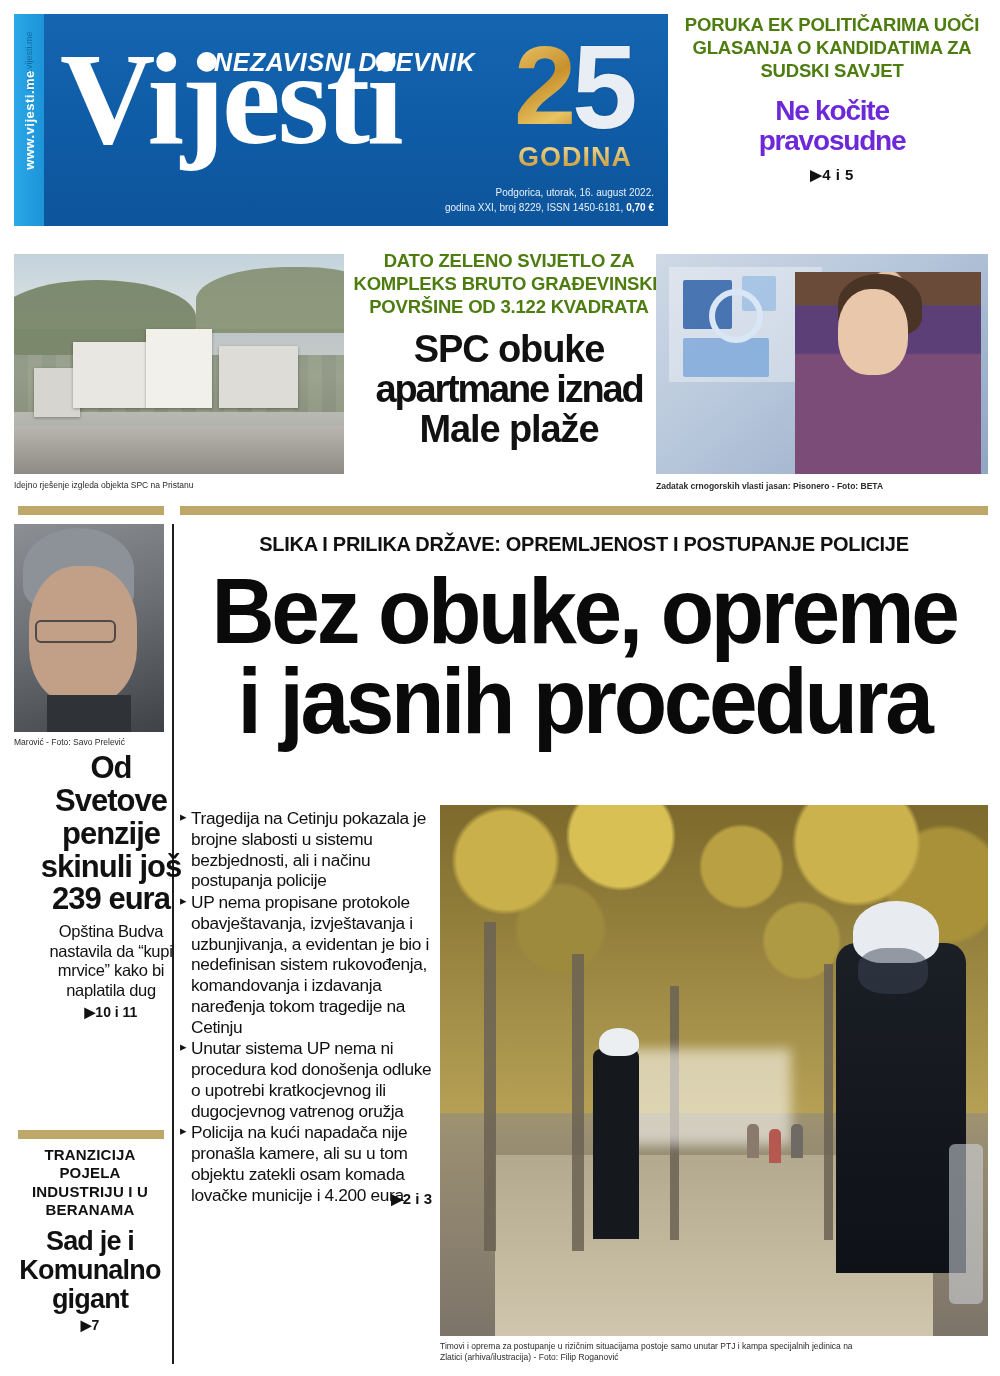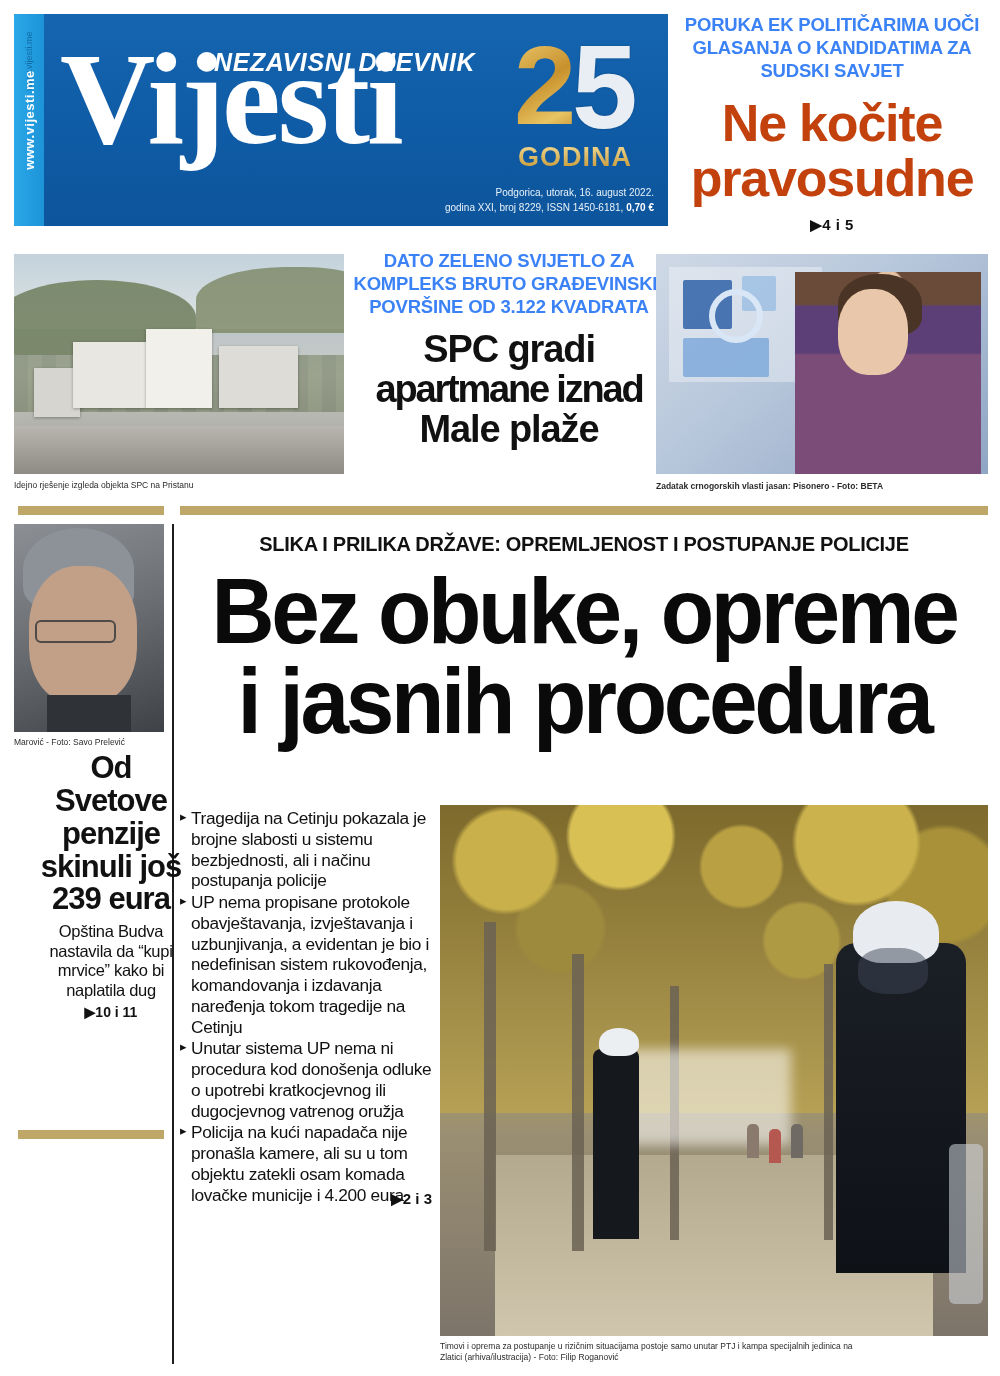--- a/index.html
+++ b/index.html
@@ -36,23 +36,23 @@
   .logo25 .godina { position:absolute; left:4px; top:112px; font-size:27px;
     font-weight:bold; letter-spacing:1px;
     background:linear-gradient(180deg,#f5e09a,#c18f2a);
     -webkit-background-clip:text; background-clip:text; color:transparent; }
   .issueline { position:absolute; right:14px; top:172px; text-align:right;
     color:#e9f1f8; font-size:10px; line-height:1.45; }
   .issueline b { color:#fff; }
 
   
   .topright { position:absolute; left:676px; top:14px; width:312px; text-align:center; }
-  .ovl { font-size:18.5px; font-weight:600; line-height:1.23; letter-spacing:-.2px; color:#3b82f6; }
-  .tr-head { margin-top:14px; font-size:52px; font-weight:600; line-height:1.06;
-    letter-spacing:-1.2px; color:#c2410c; }
+  .ovl { font-size:18.5px; font-weight:600; line-height:1.23; letter-spacing:-.2px; color:#4d7c0f; }
+  .tr-head { margin-top:14px; font-size:28px; font-weight:600; line-height:1.06;
+    letter-spacing:-1.2px; color:#6d28d9; }
   .pagelink { margin-top:10px; font-size:15px; font-weight:bold; letter-spacing:.5px; }
 
   
   .spcphoto { position:absolute; left:14px; top:254px; width:330px; height:220px;
     background:linear-gradient(180deg,#9fb2c0 0%,#b9c4c8 28%,#c9cbc6 55%,#9a9b93 100%);
     overflow:hidden; }
   .spcphoto .sky { position:absolute; left:0; top:0; width:100%; height:34%;
     background:linear-gradient(180deg,#c3d2dc,#dfe4e3); }
   .spcphoto .hill { position:absolute; left:-5%; top:12%; width:60%; height:34%;
     background:#6f7d5c; border-radius:50% 50% 10% 10%; opacity:.85; }
@@ -224,21 +224,21 @@
     <div class="bld b1"></div>
     <div class="bld b2"></div>
     <div class="bld b3"></div>
     <div class="road"></div>
   </div>
   <div class="cap spccap">Idejno rješenje izgleda objekta SPC na Pristanu</div>
 
   <div class="spctext">
     <div class="ovl">DATO ZELENO SVIJETLO ZA KOMPLEKS BRUTO GRAĐEVINSKE POVRŠINE OD 3.122 KVADRATA</div>
     <div class="spc-head">
-      <div>SPC gradi</div>
+      <div>SPC obuke</div>
       <div class="wide">apartmane iznad</div>
       <div>Male plaže</div>
     </div>
   </div>
 
   <div class="eupanel">
     <div class="board"></div>
     <div class="sq s1"></div>
     <div class="sq s2"></div>
     <div class="sq s3"></div>
@@ -268,20 +268,29 @@
       <div>penzije</div>
       <div>skinuli još</div>
       <div>239 eura</div>
     </div>
     <div class="left-sub">Opština Budva nastavila da “kupi mrvice” kako bi naplatila dug</div>
     <div class="left-link">▶10 i 11</div>
   </div>
 
   <div class="gold g3"></div>
 
+  <div class="leftcol2">
+    <div class="l2-over">TRANZICIJA POJELA INDUSTRIJU I U BERANAMA</div>
+    <div class="l2-head">
+      <div>Sad je i</div>
+      <div>Komunalno</div>
+      <div>gigant</div>
+    </div>
+    <div class="l2-link">▶7</div>
+  </div>
 
   <div class="overline">SLIKA I PRILIKA DRŽAVE: OPREMLJENOST I POSTUPANJE POLICIJE</div>
   <div class="bighead">
     <div>Bez obuke, opreme</div>
     <div>i jasnih procedura</div>
   </div>
 
   <ul class="bullets">
     <li>Tragedija na Cetinju pokazala je brojne slabosti u sistemu bezbjednosti, ali i načinu postupanja policije</li>
     <li>UP nema propisane protokole obavještavanja, izvještavanja i uzbunjivanja, a evidentan je bio i nedefinisan sistem rukovođenja, komandovanja i izdavanja naređenja tokom tragedije na Cetinju</li>

